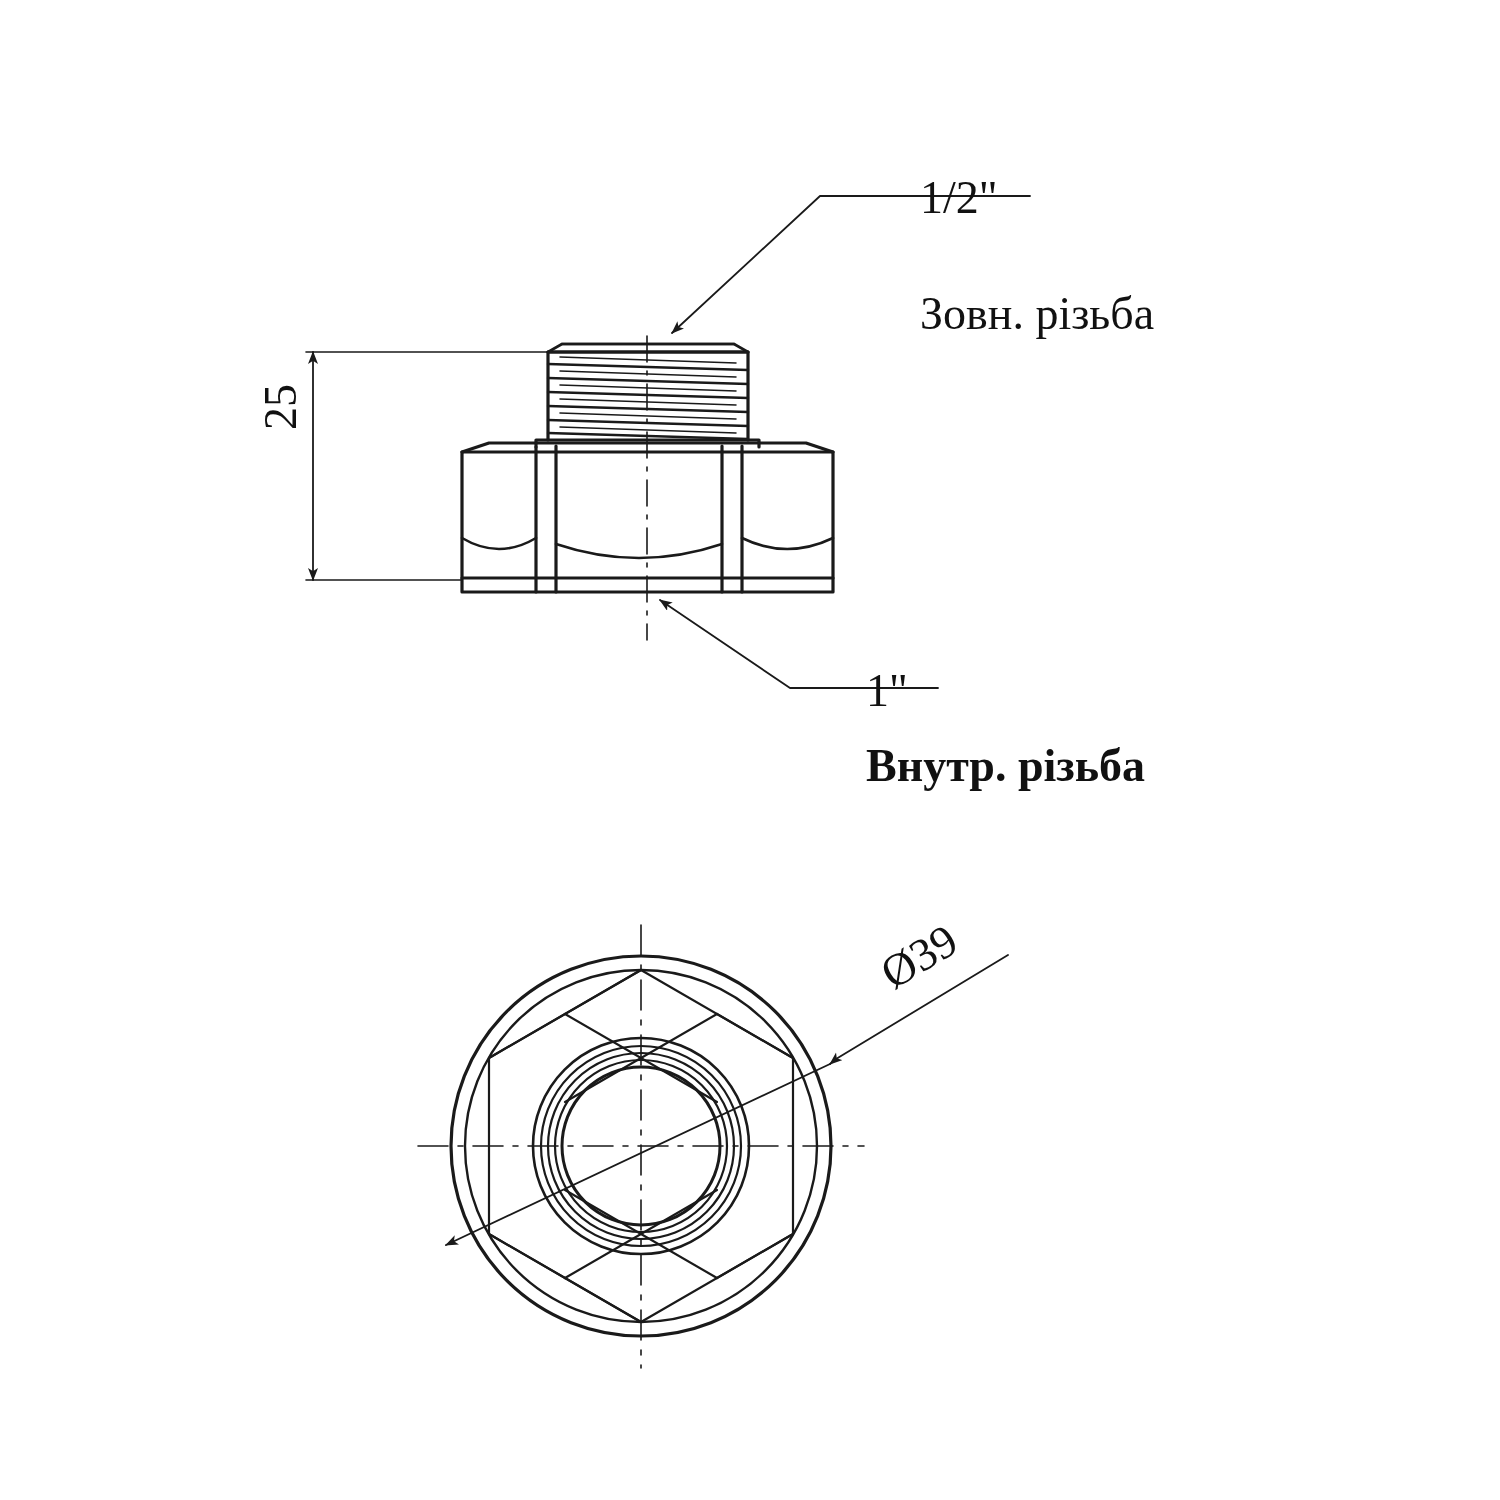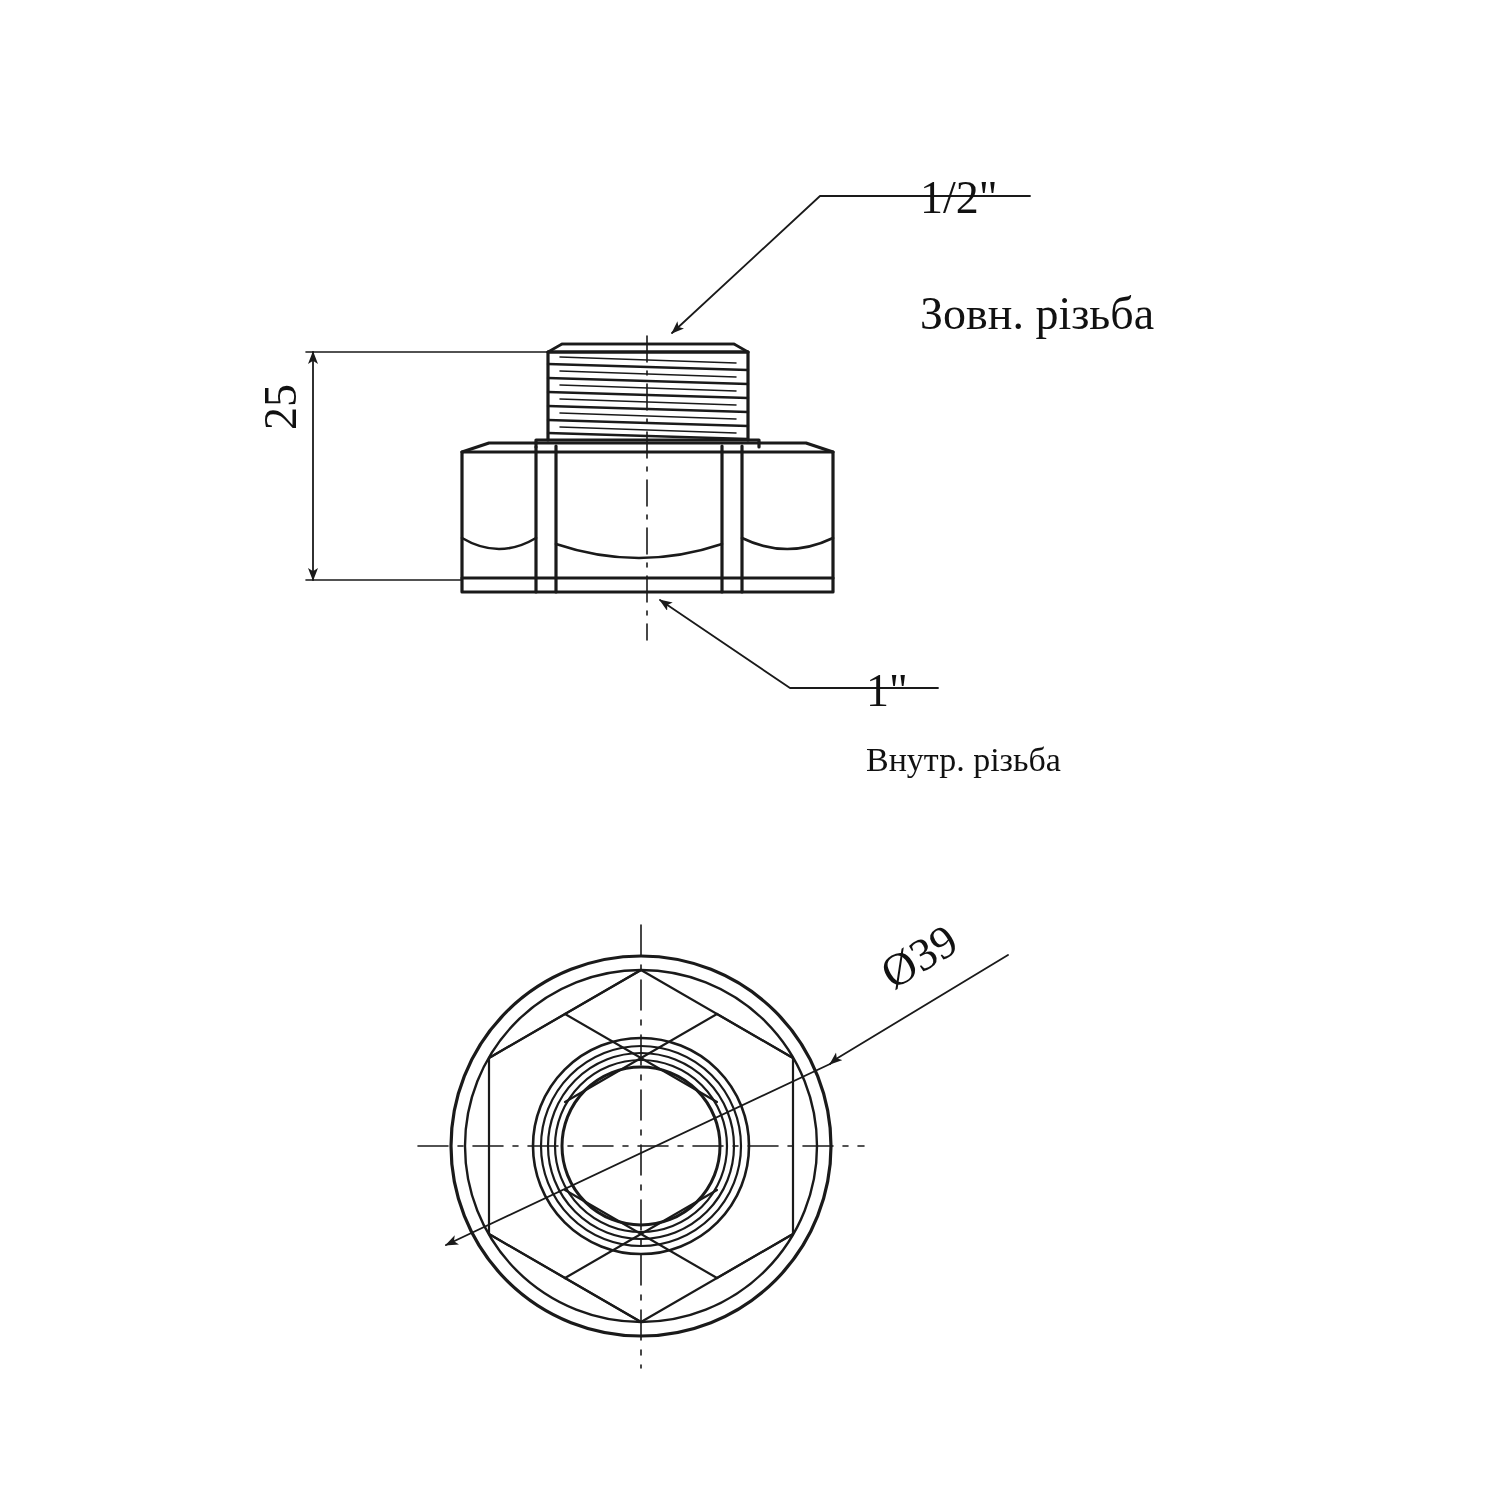--- a/index.html
+++ b/index.html
@@ -45,21 +45,22 @@
     margin-top: 40px;
   }
   .lbl-thread-bot-1 {
     left: 866px;
     top: 665px;
     font-size: 46px;
   }
   .lbl-thread-bot-2 {
     left: 866px;
     top: 740px;
-    font-size: 34px;
+    font-size: 46px;
+    font-weight: bold;
   }
   .lbl-height {
     left: 255px;
     top: 430px;
     font-size: 46px;
     transform: rotate(-90deg);
     transform-origin: left top;
   }
   .lbl-dia {
     left: 872px;

